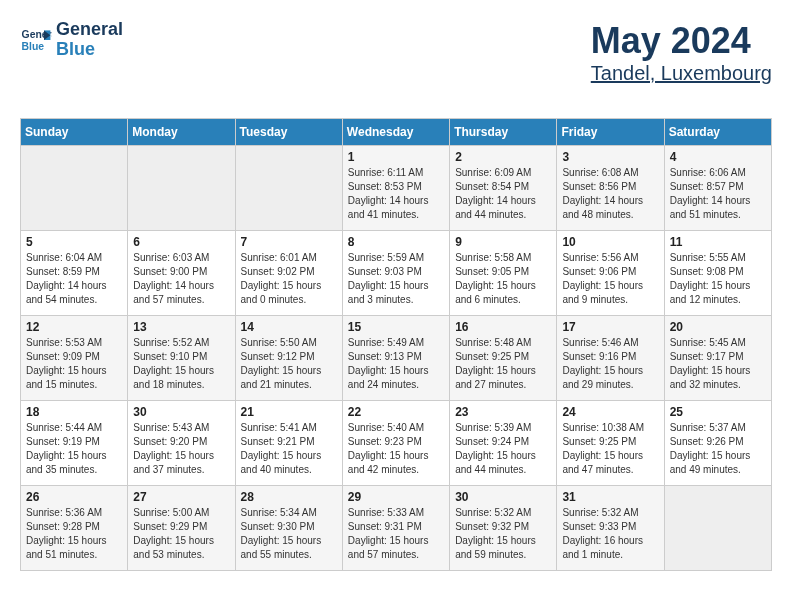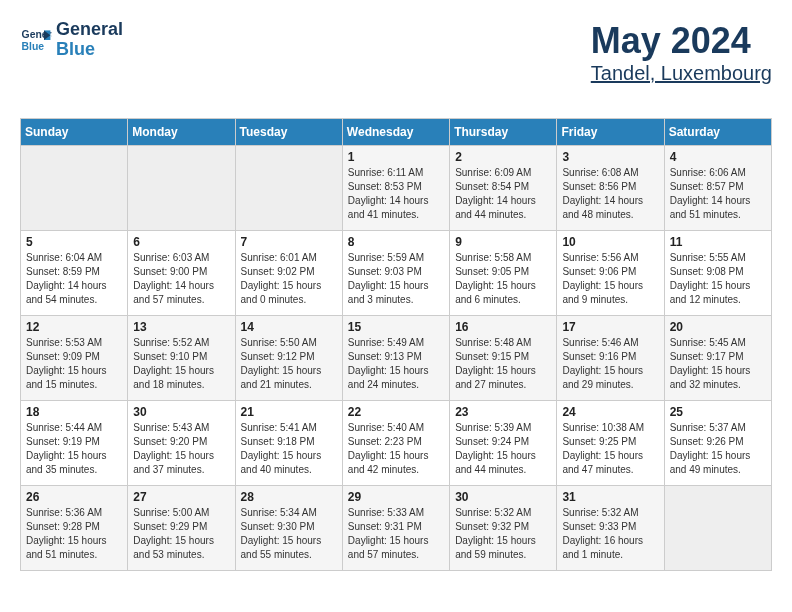--- a/index.html
+++ b/index.html
@@ -233,21 +233,21 @@
         <td>
           <span class="day-num">15</span>
           <div class="cell-content">Sunrise: 5:49 AM
 Sunset: 9:13 PM
 Daylight: 15 hours
 and 24 minutes.</div>
         </td>
         <td>
           <span class="day-num">16</span>
           <div class="cell-content">Sunrise: 5:48 AM
-Sunset: 9:15 PM
+Sunset: 9:25 PM
 Daylight: 15 hours
 and 27 minutes.</div>
         </td>
         <td>
           <span class="day-num">17</span>
           <div class="cell-content">Sunrise: 5:46 AM
 Sunset: 9:16 PM
 Daylight: 15 hours
 and 29 minutes.</div>
         </td>
@@ -270,28 +270,28 @@
         <td>
           <span class="day-num">30</span>
           <div class="cell-content">Sunrise: 5:43 AM
 Sunset: 9:20 PM
 Daylight: 15 hours
 and 37 minutes.</div>
         </td>
         <td>
           <span class="day-num">21</span>
           <div class="cell-content">Sunrise: 5:41 AM
-Sunset: 9:18 PM
+Sunset: 9:21 PM
 Daylight: 15 hours
 and 40 minutes.</div>
         </td>
         <td>
           <span class="day-num">22</span>
           <div class="cell-content">Sunrise: 5:40 AM
-Sunset: 2:23 PM
+Sunset: 9:23 PM
 Daylight: 15 hours
 and 42 minutes.</div>
         </td>
         <td>
           <span class="day-num">23</span>
           <div class="cell-content">Sunrise: 5:39 AM
 Sunset: 9:24 PM
 Daylight: 15 hours
 and 44 minutes.</div>
         </td>

